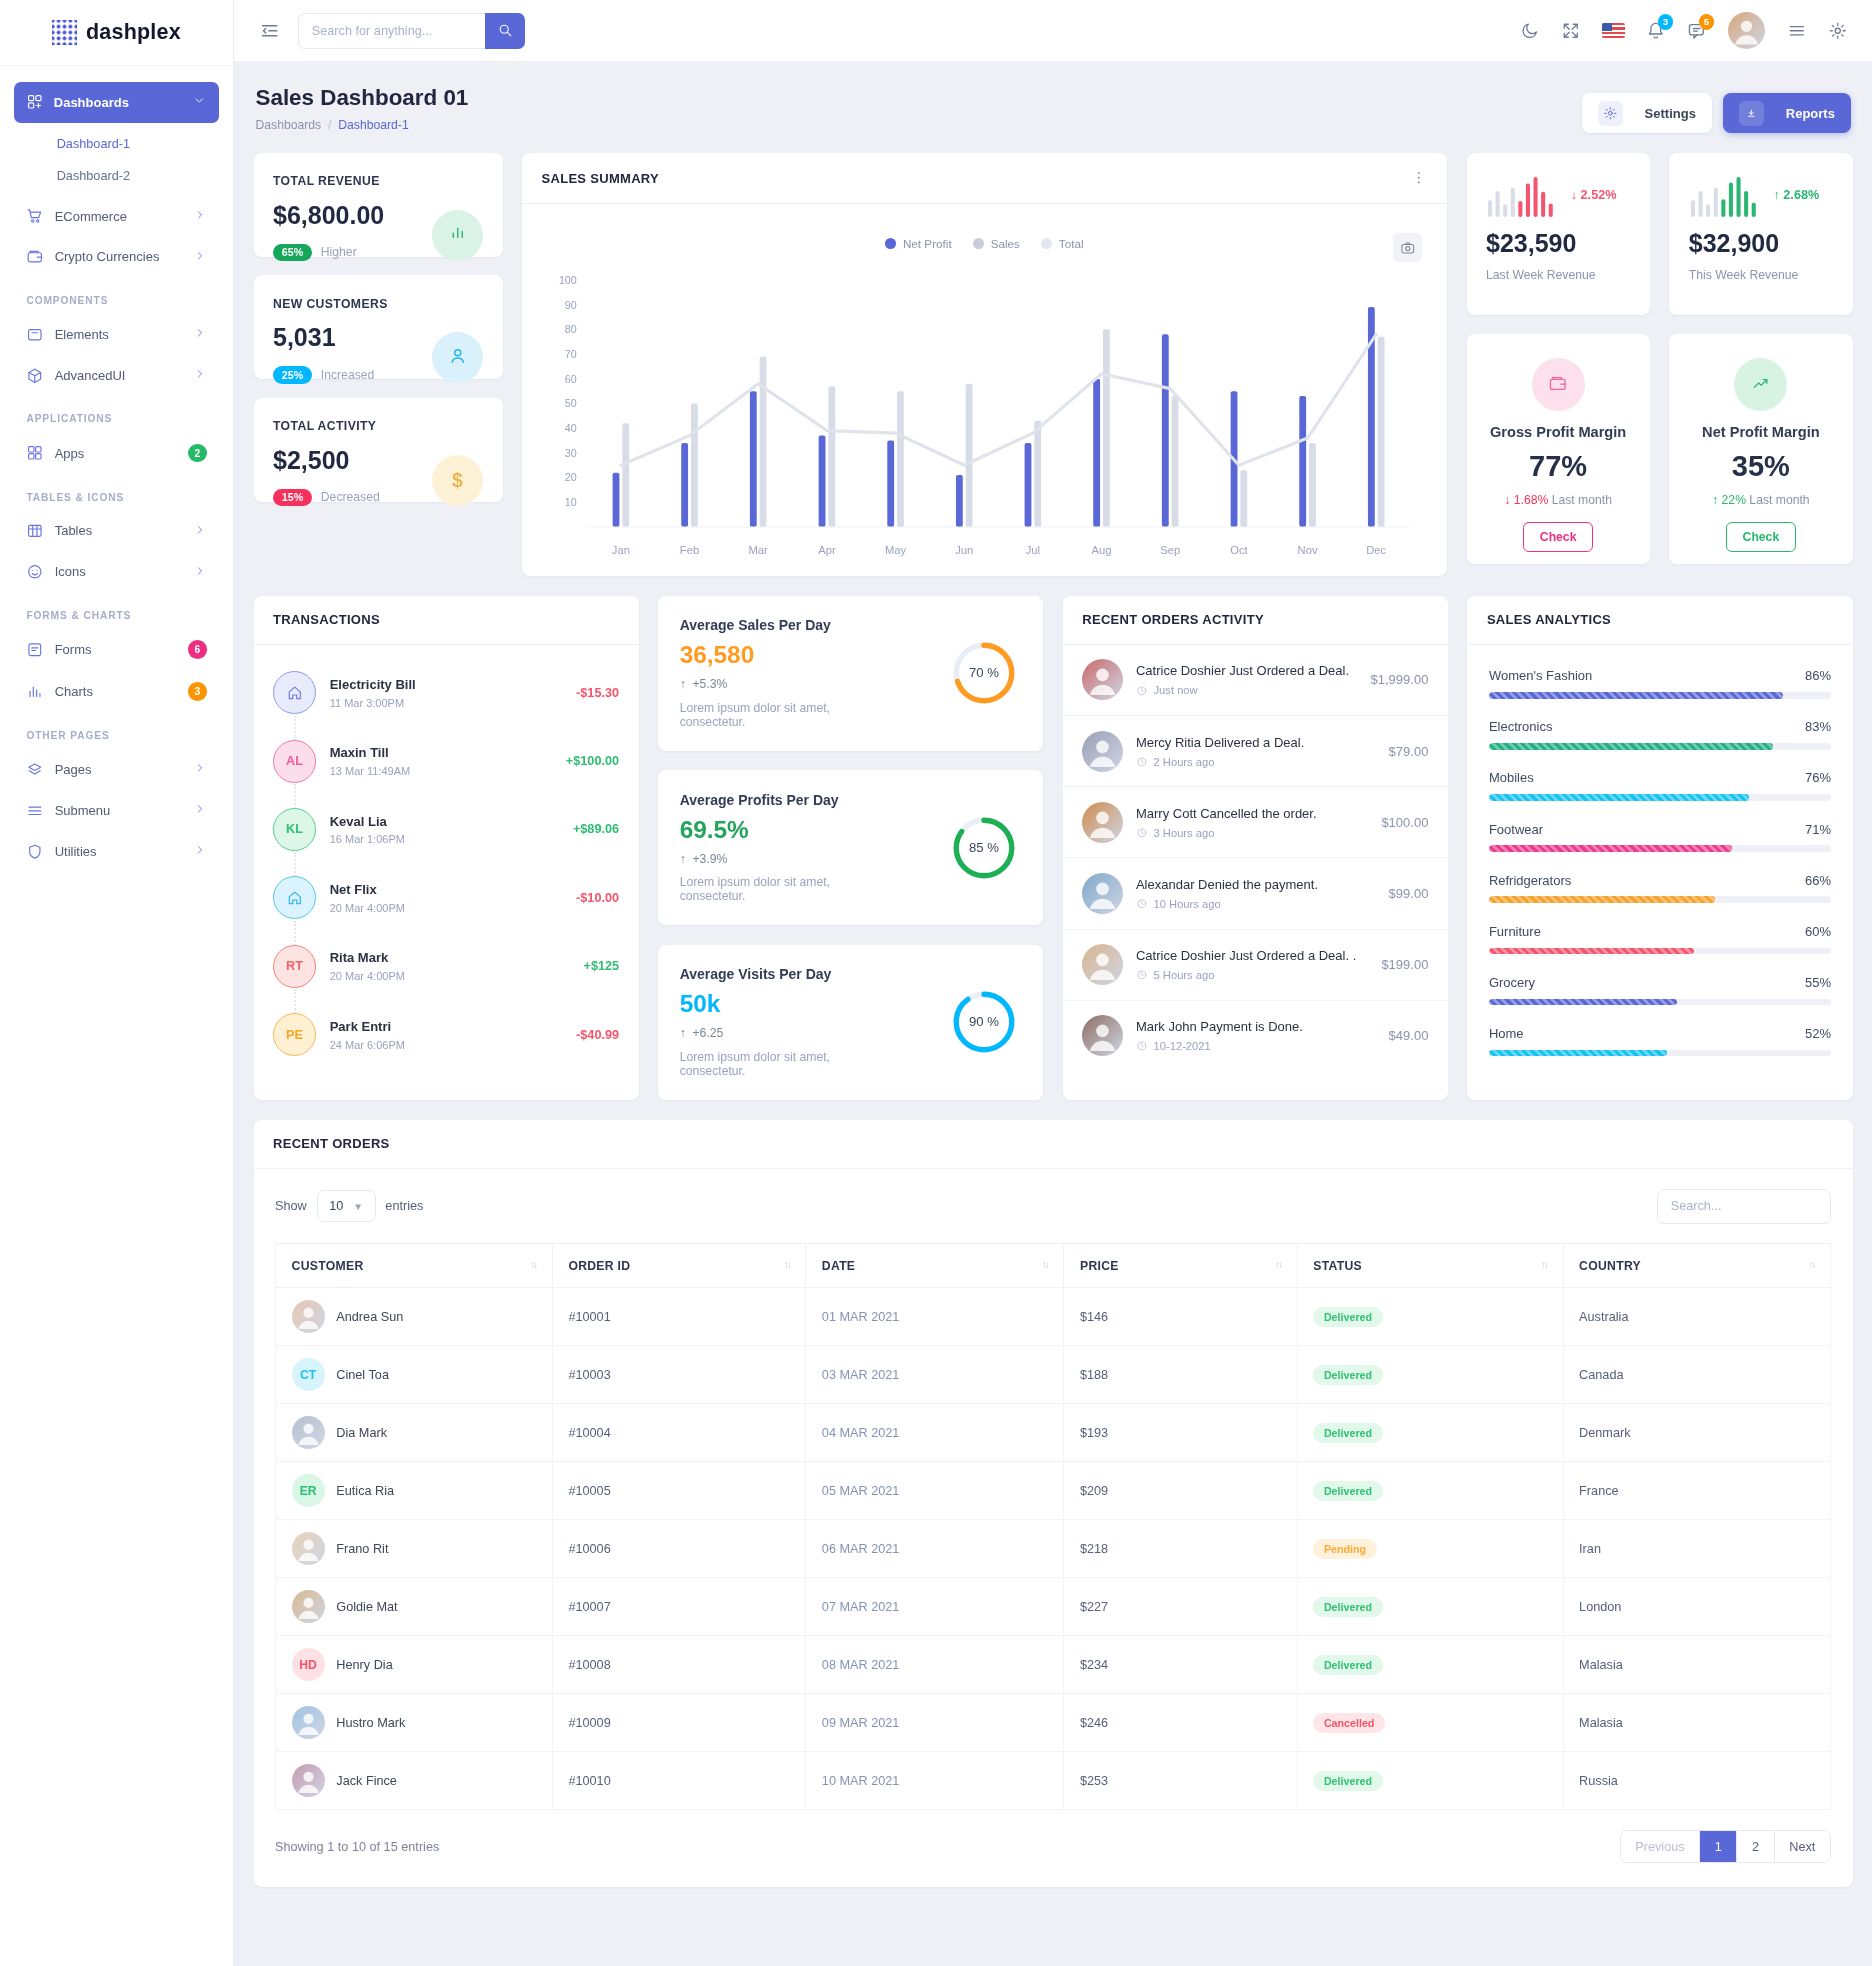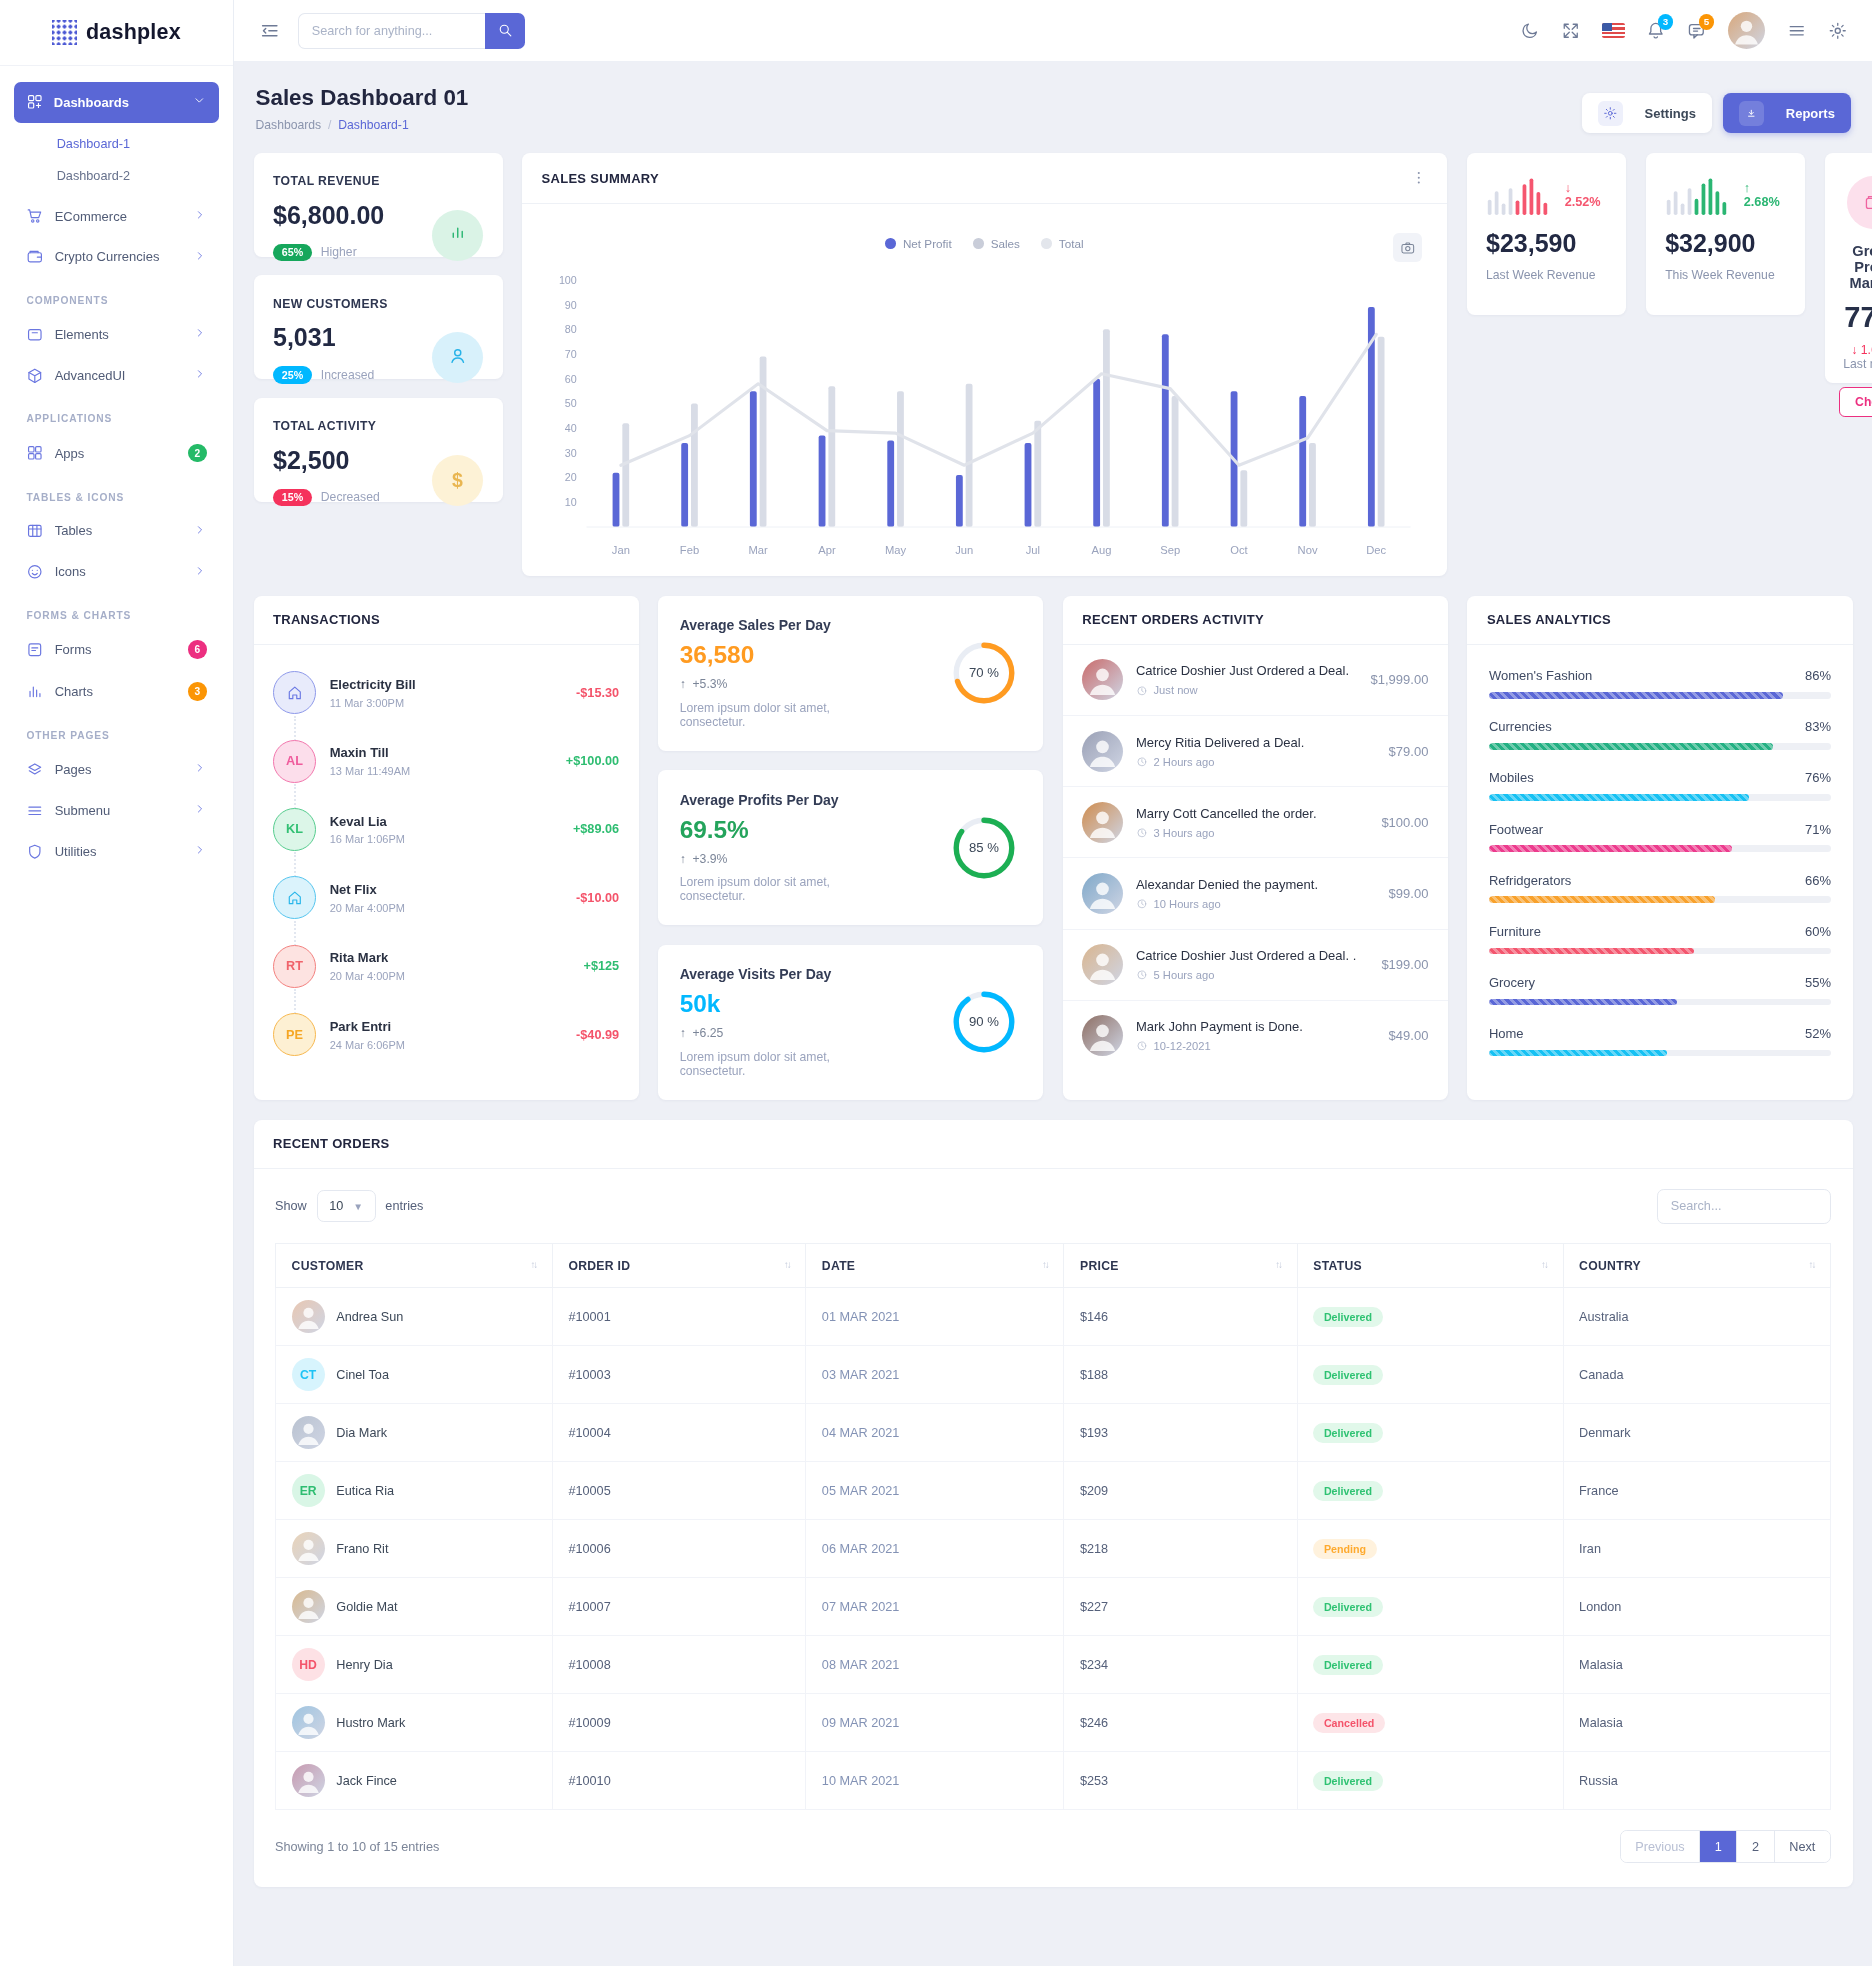--- a/index.html
+++ b/index.html
@@ -62,21 +62,21 @@
   .stat-foot{display:flex;align-items:center;gap:8.8px;font-size:12.2px;color:#9aa3bd}
   .pill{color:#fff;font-size:10.7px;font-weight:bold;border-radius:10.7px;padding:2.9px 8.8px}
   .stat-icon{position:absolute;right:19.5px;top:57px;width:51px;height:51px;border-radius:50%;display:flex;align-items:center;justify-content:center}
   .dollar-glyph{font-size:19.5px;font-weight:bold}
   .chart-card{display:flex;flex-direction:column}
   .chart-body{position:relative;padding:7.8px 17.6px 5.9px}
   .legend{display:flex;justify-content:center;gap:21.5px;margin:25px 0 2px;font-size:11.7px;color:#8a94ad}
   .legend .li{display:flex;align-items:center;gap:6.8px}
   .ldot{width:10.7px;height:10.7px;border-radius:50%}
   .cam-btn{position:absolute;right:25px;top:29px;width:29px;height:29px;border-radius:5.9px;background:#f1f3f8;color:#7b8598;border:none;display:flex;align-items:center;justify-content:center;cursor:pointer}
-  .rcol{display:flex;gap:19.5px}
+  .rcol{display:flex;flex-direction:column;gap:19.5px}
   .dual{display:grid;grid-template-columns:1fr 1fr;gap:19.5px}
   .week-card{padding:19.5px;height:162px}
   .week-top{display:flex;align-items:center;gap:11.7px}
   .delta{font-size:12.7px;font-weight:600}
   .week-value{font-size:25px;font-weight:600;color:#222943;margin:11.7px 0 9.8px}
   .week-label{font-size:12.2px;color:#8a94ad}
   .margin-card{padding:23.4px 13.7px;height:230px;text-align:center}
   .m-ic{width:53px;height:53px;border-radius:50%;display:inline-flex;align-items:center;justify-content:center}
   .m-title{font-size:14.6px;font-weight:600;color:#333c55;margin:13.7px 0 9.8px}
   .m-value{font-size:29px;font-weight:bold;color:#273049;margin-bottom:9.8px}
@@ -793,21 +793,21 @@
                 <div class="an-top">
                   <span>Women's Fashion</span>
                   <span>86%</span>
                 </div>
                 <div class="an-track">
                   <div class="an-fill" style="width:86%;background-color:#5a67d6"></div>
                 </div>
               </div>
               <div class="an-item">
                 <div class="an-top">
-                  <span>Currencies</span>
+                  <span>Electronics</span>
                   <span>83%</span>
                 </div>
                 <div class="an-track">
                   <div class="an-fill" style="width:83%;background-color:#23b083"></div>
                 </div>
               </div>
               <div class="an-item">
                 <div class="an-top">
                   <span>Mobiles</span>
                   <span>76%</span>

